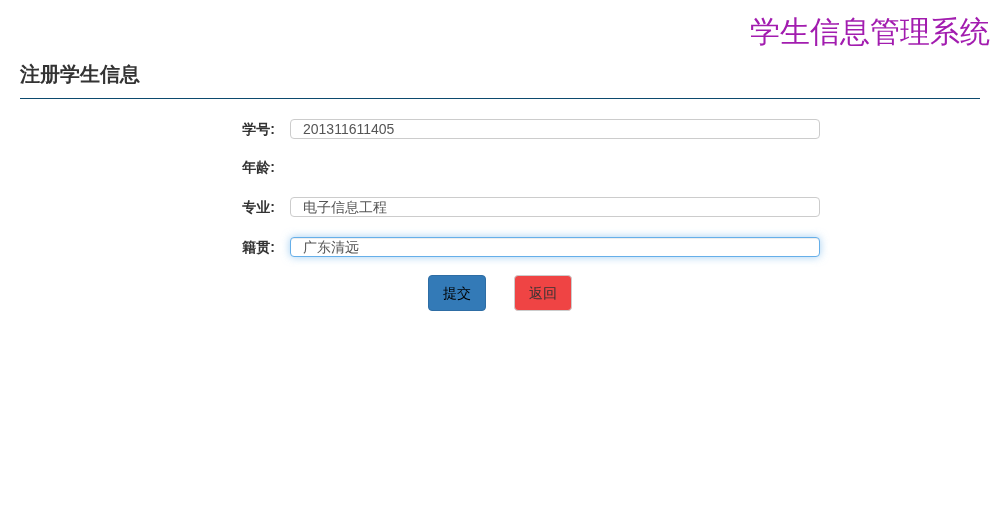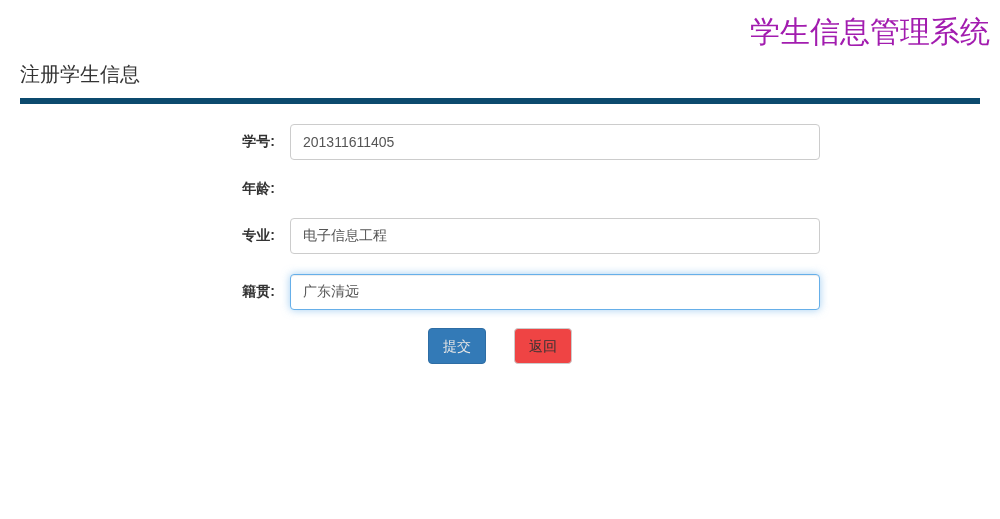--- a/index.html
+++ b/index.html
@@ -20,46 +20,46 @@
     .header-title {
       text-align: right;
       font-size: 30px;
       font-weight: 400;
       color: #a21caf;
       padding: 12px 0 8px 0;
       margin-right: -10px;
     }
     .page-header {
       font-size: 20px;
-      font-weight: 400;
+      font-weight: 700;
       color: #333;
       padding-bottom: 10px;
-      border-bottom: 6px solid #0c4a6e;
+      border-bottom: 1px solid #0c4a6e;
       margin-bottom: 20px;
     }
     .form-horizontal {
       padding-left: 0;
     }
     .form-group {
       display: flex;
-      align-items: center;
+      align-items: flex-end;
       margin-bottom: 18px;
       margin-top: 20px;
     }
     .control-label {
       width: 270px;
       text-align: right;
       font-weight: 700;
       font-size: 14px;
       padding-right: 15px;
       color: #333;
     }
     .form-control {
       width: 530px;
-      height: 36px;
+      height: 20px;
       padding: 6px 12px;
       font-size: 14px;
       line-height: 1.42857143;
       color: #555;
       background-color: #fff;
       border: 1px solid #ccc;
       border-radius: 4px;
       font-family: inherit;
     }
     .form-control.focused {
@@ -80,21 +80,21 @@
       line-height: 1.42857143;
       text-align: center;
       white-space: nowrap;
       vertical-align: middle;
       cursor: pointer;
       border: 1px solid transparent;
       border-radius: 4px;
       font-family: inherit;
     }
     .btn-primary {
-      color: #e5e5e5;
+      color: #000000;
       background-color: #337ab7;
       border-color: #2e6da4;
       text-align: right;
     }
     .btn-default {
       color: #333;
       background-color: #ef4444;
       border-color: #ccc;
       margin-left: 24px;
     }

